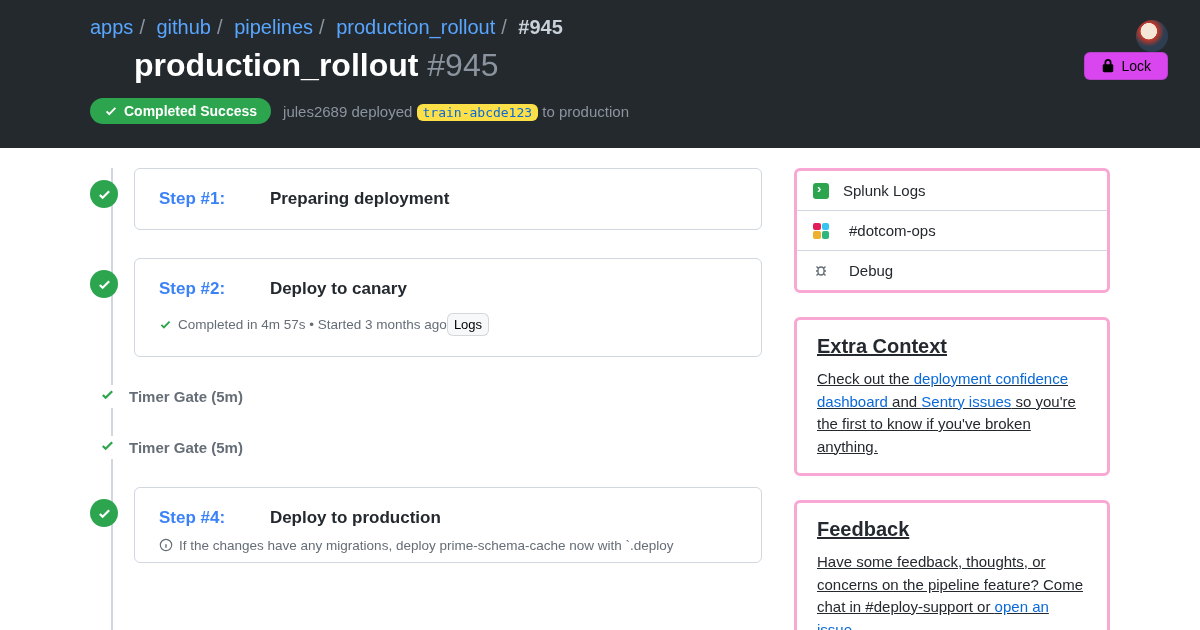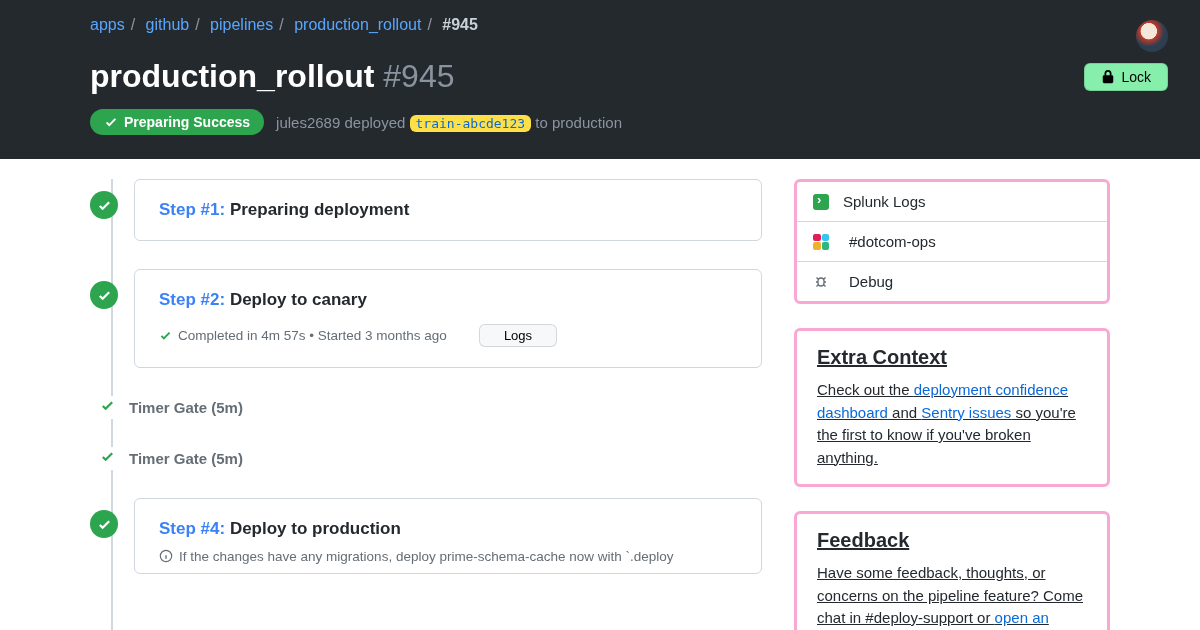--- a/index.html
+++ b/index.html
@@ -1,46 +1,46 @@
 <!DOCTYPE html>
 <html><head>
 <meta charset="utf-8">
 <style>
   * { box-sizing: border-box; margin: 0; padding: 0; }
   body { font-family: -apple-system, BlinkMacSystemFont, "Segoe UI", Helvetica, Arial, sans-serif; background: #fff; color: #24292f; width: 1200px; }
   .header { background: #24292e; padding: 16px 32px 24px 90px; }
-  .breadcrumb { font-size: 16px; margin-bottom: 24px; text-decoration: underline; }
+  .breadcrumb { font-size: 20px; margin-bottom: 8px; text-decoration: underline; }
   .breadcrumb a { color: #58a6ff; text-decoration: none; }
   .breadcrumb .sep { color: #8b949e; padding: 0 6px; }
   .breadcrumb .current { color: #c9d1d9; font-weight: 600; }
   .title-row { display: flex; align-items: center; justify-content: space-between; }
-  .title { font-size: 32px; font-weight: 600; color: #fff; }
+  .title { font-size: 32px; font-weight: 600; color: #fff; margin-left: 44px; }
   .title .num { color: #8b949e; font-weight: 400; }
   .avatar { width: 32px; height: 32px; border-radius: 50%; background: radial-gradient(circle at 40% 35%, #f4e7d8 28%, #c0392b 30%, #2c3e50 55%); position: absolute; right: 32px; top: 20px; }
-  .lock-btn { background: #86efac; border: 1px solid rgba(27,31,36,.15); border-radius: 6px; padding: 5px 16px; font-size: 14px; font-weight: 500; display: inline-flex; align-items: center; gap: 6px; cursor: pointer; }
+  .lock-btn { background: #d946ef; border: 1px solid rgba(27,31,36,.15); border-radius: 6px; padding: 5px 16px; font-size: 14px; font-weight: 500; display: inline-flex; align-items: center; gap: 6px; cursor: pointer; }
   .status-row { display: flex; align-items: center; gap: 12px; margin-top: 14px; }
   .pill-success { background: #2da44e; color: #fff; border-radius: 20px; padding: 5px 14px; font-size: 14px; font-weight: 600; display: inline-flex; align-items: center; gap: 6px; }
   .deploy-text { color: #8b949e; font-size: 15px; }
   .sha { background: #fde047; color: #0969da; border-radius: 6px; padding: 1px 6px; font-family: ui-monospace, SFMono-Regular, Menlo, monospace; font-size: 13px; }
   .body { display: flex; gap: 32px; padding: 20px 90px 0 90px; }
   .timeline { flex: 1; position: relative; }
   .timeline-line { position: absolute; left: 21px; top: 0; bottom: 0; width: 2px; background: #d0d7de; }
   .step-row { display: flex; align-items: flex-start; gap: 16px; margin-bottom: 28px; position: relative; }
   .bullet { width: 28px; height: 28px; border-radius: 50%; background: #2da44e; display: flex; align-items: center; justify-content: center; flex-shrink: 0; z-index: 1; margin-top: 12px; }
   .bullet svg { color: #fff; }
   .gate-row { display: flex; align-items: center; gap: 14px; margin: 8px 0 28px 10px; position: relative; }
   .gate-check { color: #2da44e; z-index: 1; background: #fff; padding: 2px 0; }
   .gate-label { color: #656d76; font-weight: 600; font-size: 15px; }
   .card { flex: 1; border: 1px solid #d0d7de; border-radius: 6px; padding: 20px 24px; background: #fff; }
   .step-title { font-size: 17px; }
   .step-num { color: #3b82f6; font-weight: 600; }
-  .step-name { font-weight: 700; }
+  .step-name { font-weight: 700; margin-left: 40px; }
   .meta-row { display: flex; align-items: center; justify-content: flex-start; margin-top: 14px; }
   .meta-text { color: #656d76; font-size: 13.5px; display: inline-flex; align-items: center; gap: 6px; }
-  .logs-btn { background: #f6f8fa; border: 1px solid rgba(27,31,36,.15); border-radius: 6px; padding: 3px 24px; font-size: 13px; cursor: pointer; margin-left: 32px; }
+  .logs-btn { background: #f6f8fa; border: 1px solid rgba(27,31,36,.15); border-radius: 6px; padding: 3px 6px; font-size: 13px; cursor: pointer; }
   .note { color: #656d76; font-size: 13.5px; margin-top: 10px; display: inline-flex; gap: 6px; }
   .sidebar { width: 316px; }
   .side-card { border: 3px solid #f9a8d4; border-radius: 6px; background: #fff; margin-bottom: 24px; }
   .side-links .row { display: flex; align-items: center; gap: 14px; padding: 11px 16px; font-size: 15px; }
   .side-links .row + .row { border-top: 1px solid #d0d7de; gap: 20px; }
   .icon-splunk { width: 16px; height: 16px; background: #2da44e; border-radius: 3px; position: relative; }
   .icon-splunk::after { content: "›"; color: #fff; position: absolute; left: 4px; top: -2px; font-size: 13px; font-weight: 700; }
   .icon-slack { width: 16px; height: 16px; display: grid; grid-template-columns: 1fr 1fr; grid-template-rows: 1fr 1fr; gap: 1px; }
   .icon-slack span:nth-child(1){background:#e01e5a;border-radius:2px;}
   .icon-slack span:nth-child(2){background:#36c5f0;border-radius:2px;}
@@ -73,21 +73,21 @@
           <path d="M4 6V4a4 4 0 118 0v2h.5A1.5 1.5 0 0114 7.5v6A1.5 1.5 0 0112.5 15h-9A1.5 1.5 0 012 13.5v-6A1.5 1.5 0 013.5 6H4zm2 0h4V4a2 2 0 10-4 0v2z"></path>
         </svg>
       <span>Lock</span>
     </button>
   </div>
   <div class="status-row">
     <span class="pill-success">
       <svg width="14" height="14" viewBox="0 0 16 16" fill="none" stroke="currentColor" stroke-width="2.2">
           <path d="M3 8.5l3 3 7-7"></path>
         </svg>
-      <span>Preparing Success</span>
+      <span>Completed Success</span>
     </span>
     <span class="deploy-text">
       <span>jules2689</span> <span>deployed</span>
       <span class="sha">train-abcde123</span>
       <span>to production</span>
     </span>
   </div>
 </div>
 
 <div class="body">

